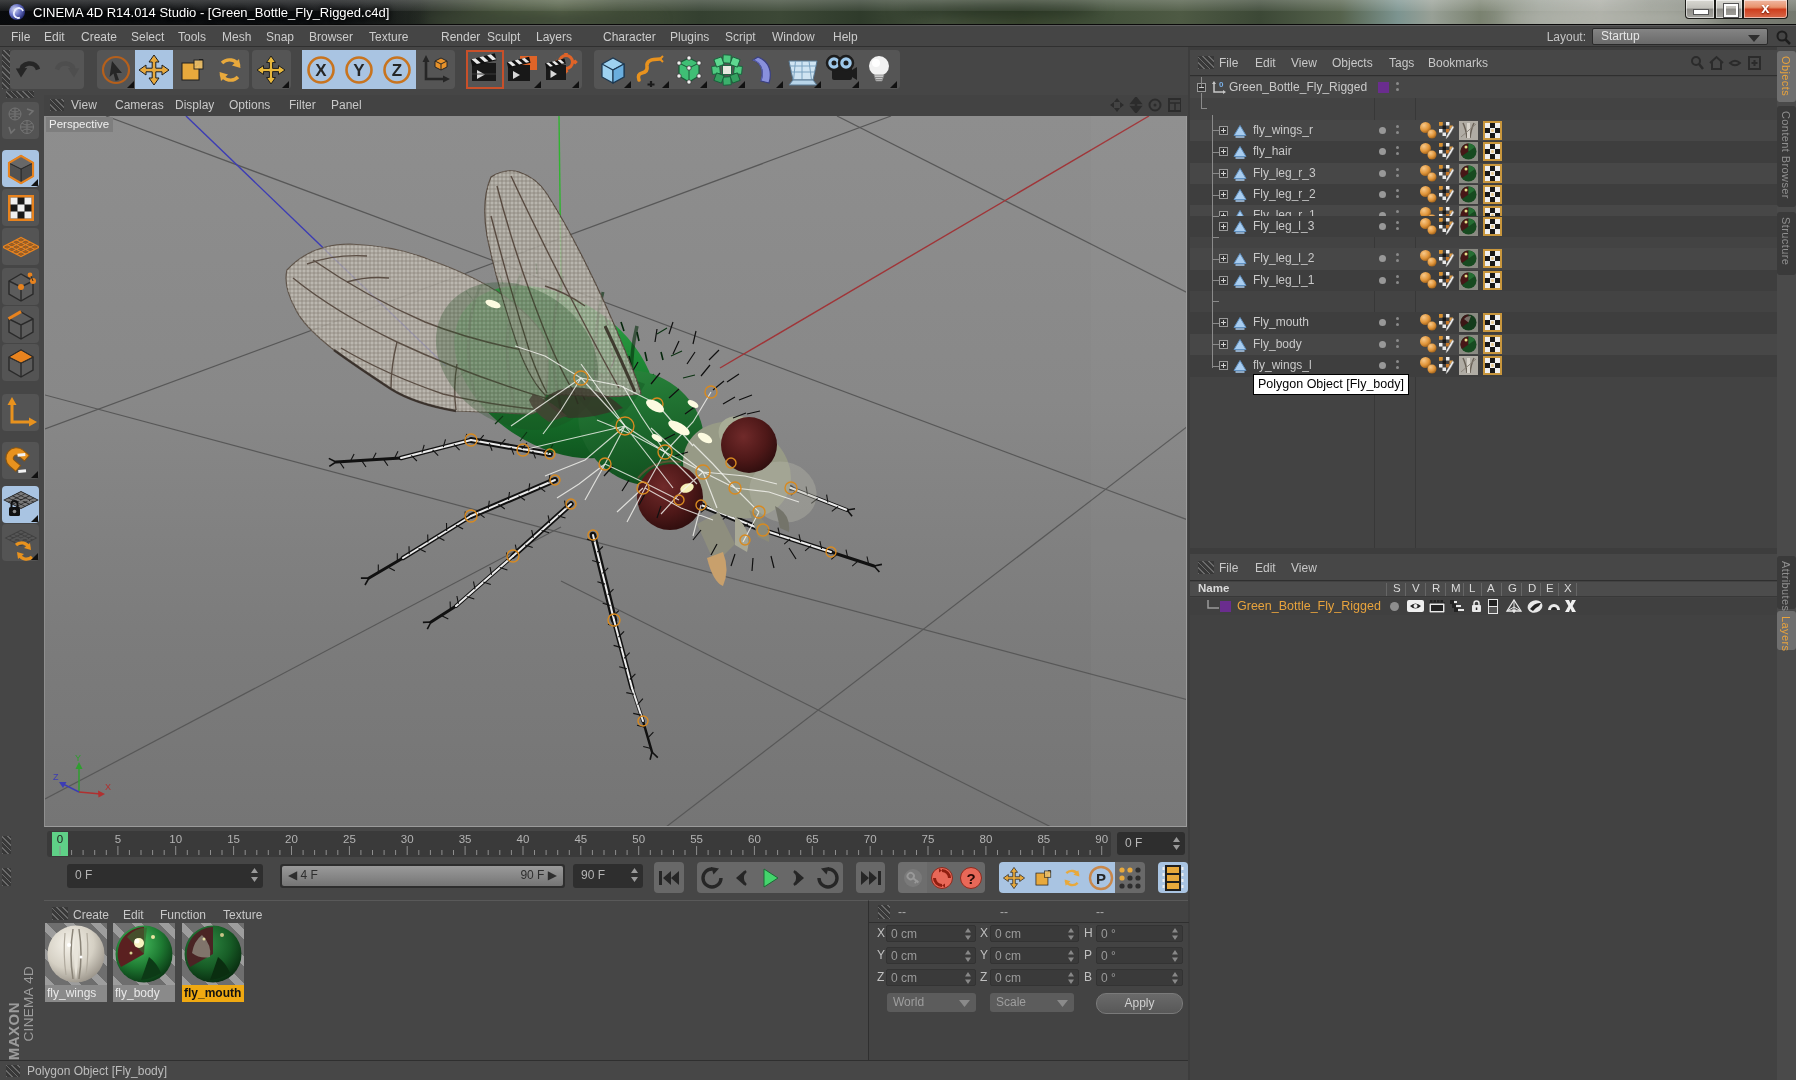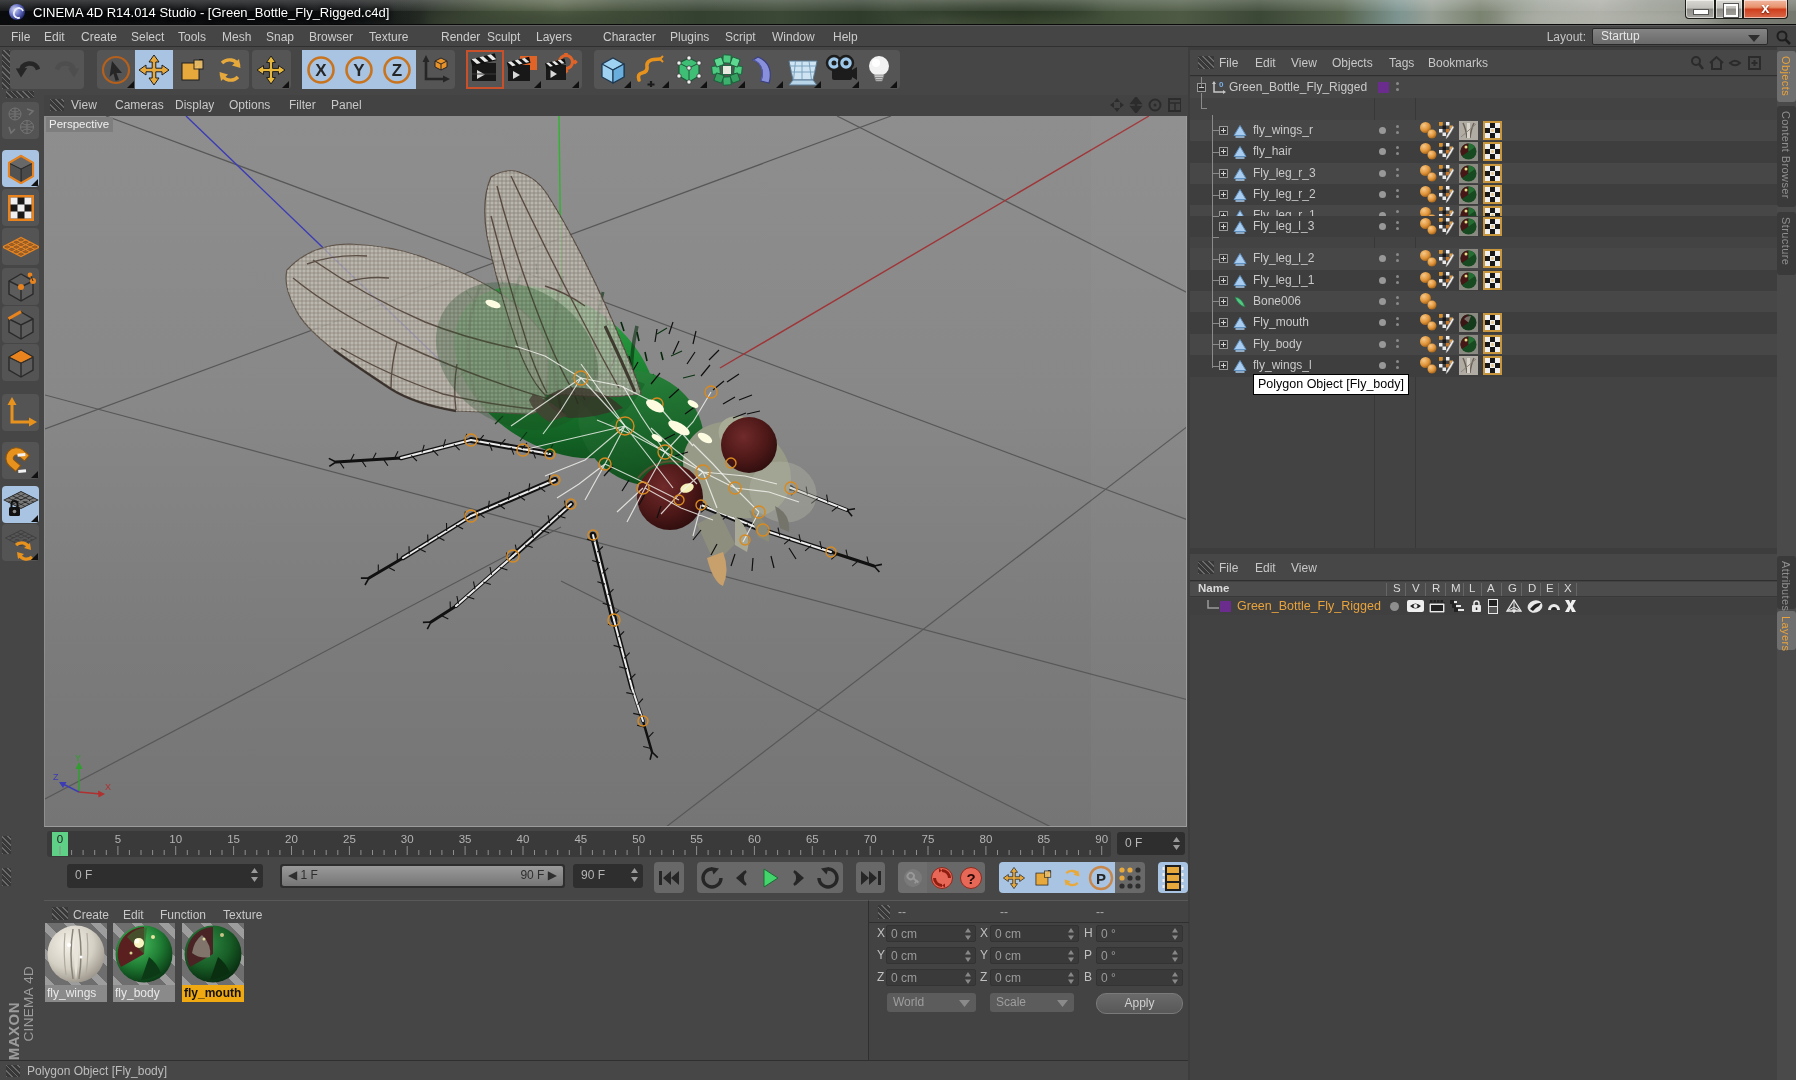--- a/index.html
+++ b/index.html
@@ -1244,43 +1244,20 @@
         <svg class="tag" style="left:293px" viewBox="0 0 19 19">
           <rect width="19" height="19" fill="#c8963c"></rect>
           <rect x="2" y="2" width="15" height="15" fill="#f0f0f0"></rect>
           <g fill="#181818">
             <rect x="7" y="2" width="5" height="5"></rect>
             <rect x="2" y="7" width="5" height="5"></rect>
             <rect x="12" y="7" width="5" height="5"></rect>
             <rect x="7" y="12" width="5" height="5"></rect>
           </g>
           <rect x="8.2" y="8.2" width="2.6" height="2.6" fill="#e8c888"></rect>
-        </svg>
-      </div>
-<div class="omrow odd" style="top:214px;height:21px">
-        <div class="obox plus" style="left:29px"></div>
-        <svg class="abs" style="left:43px;top:4px" width="14" height="14" viewBox="0 0 14 14">
-          <path d="M2 2 Q9 3 12 12 Q5 10 2 2 Z" fill="#52c882" stroke="#2a7a4c" stroke-width="0.8"></path>
-        </svg>
-        <span class="omlbl" style="left:63px">Bone006</span>
-        <div class="vdot" style="left:189px"></div>
-        <div class="ddots" style="left:206px">
-          <i style="top:0"></i>
-          <i style="top:6px"></i>
-        </div>
-        <svg class="tag" style="left:229px" viewBox="0 0 19 19">
-          <defs>
-            <radialGradient id="ob229" cx="35%" cy="30%" r="75%">
-              <stop offset="0%" stop-color="#f8c888"></stop>
-              <stop offset="60%" stop-color="#e0953a"></stop>
-              <stop offset="100%" stop-color="#9c5e18"></stop>
-            </radialGradient>
-          </defs>
-          <circle cx="6.5" cy="6.5" r="5.5" fill="url(#ob229)"></circle>
-          <circle cx="13" cy="13" r="4.5" fill="url(#ob229)"></circle>
         </svg>
       </div>
 <div class="omrow even" style="top:235px;height:22px">
         <div class="obox plus" style="left:29px"></div>
         <svg class="abs" style="left:43px;top:4px" width="14" height="14" viewBox="0 0 14 14">
           <path d="M7 1.5 L13 11.5 L1 11.5 Z" fill="#a8cdf0" stroke="#6090c0" stroke-width="1"></path>
           <path d="M2.5 13 h9" stroke="#a8cdf0" stroke-width="1.5"></path>
         </svg>
         <span class="omlbl" style="left:63px">Fly_mouth</span>
         <div class="vdot" style="left:189px"></div>
@@ -1698,21 +1675,21 @@
   </div>
   <div id="transport">
       <div class="tfield" style="left:23px;width:196px;">
         <span class="abs" style="left:8px;top:4px">0 F</span>
         <svg class="abs" style="right:4px;top:4px" width="9" height="14" viewBox="0 0 9 14">
           <path d="M4.5 0 L8 5 H1 Z M4.5 14 L8 9 H1 Z" fill="#999"></path>
         </svg>
       </div>
       <div class="tfield" style="left:236px;width:285px;background:#2e2e2e;">
         <div class="abs" style="left:2px;top:2px;width:281px;height:20px;border-radius:2px;background:linear-gradient(180deg,#9a9a9a,#757575);"></div>
-        <span class="abs" style="left:8px;top:4px;color:#2e2e2e;">◀ 1 F</span>
+        <span class="abs" style="left:8px;top:4px;color:#2e2e2e;">◀ 4 F</span>
         <span class="abs" style="right:8px;top:4px;color:#2e2e2e;">90 F ▶</span>
       </div>
       <div class="tfield" style="left:529px;width:70px;">
         <span class="abs" style="left:8px;top:4px">90 F</span>
         <svg class="abs" style="right:4px;top:4px" width="9" height="14" viewBox="0 0 9 14">
           <path d="M4.5 0 L8 5 H1 Z M4.5 14 L8 9 H1 Z" fill="#999"></path>
         </svg>
       </div>
       <div class="pbtn" style="left:610px;width:30px;background:#686868;border-radius:4px;">
         <svg width="22" height="18" viewBox="0 0 22 18">

